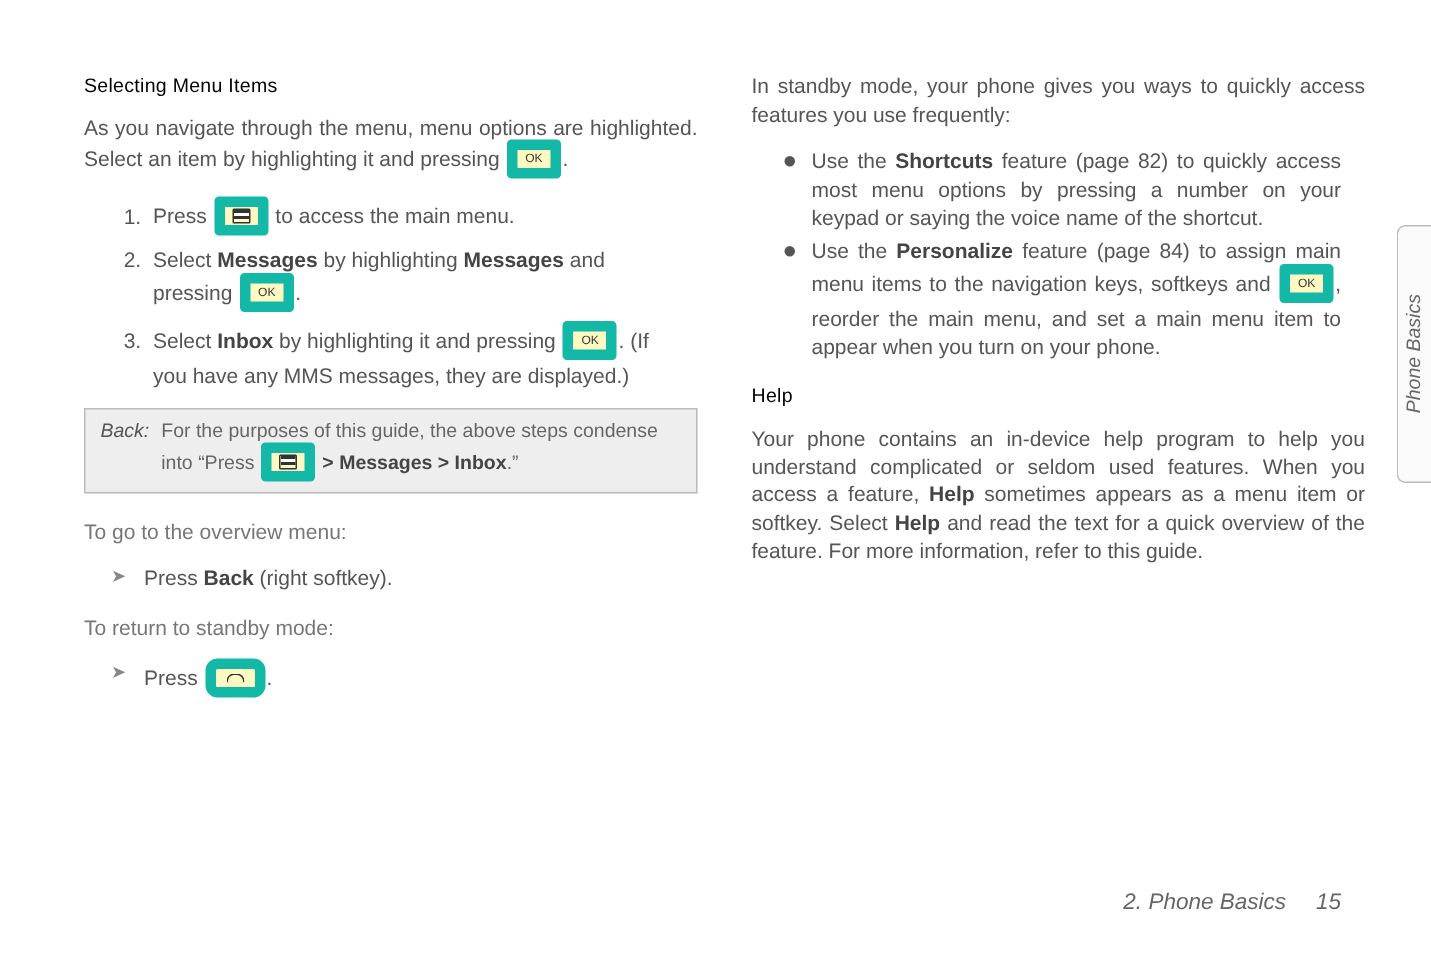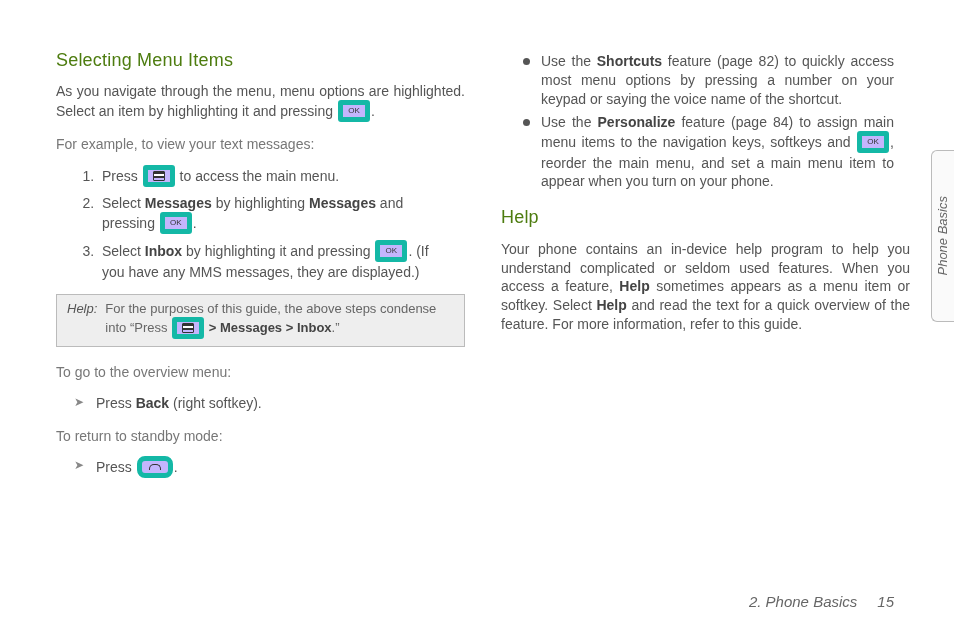--- a/index.html
+++ b/index.html
@@ -12,23 +12,23 @@
     font-size:14px;
     line-height:1.35;
   }
   .page{
     display:flex;
     padding:48px 44px 0 56px;
     gap:36px;
   }
   .col{flex:1;min-width:0}
   h2{
-    font-size:18px;
+    font-size:13px;
     font-weight:400;
-    color:#4d7c0f;
+    color:#000000;
     margin:0 0 10px 0;
     letter-spacing:.2px;
   }
   h2.tight{margin-top:8px}
   p{margin:0 0 12px 0;text-align:justify}
   .lead{color:#777}
   ol{margin:0 0 12px 0;padding-left:30px}
   ol li{margin:6px 12px;padding-left:4px}
   .bullets{list-style:none;margin:0 0 14px 0;padding:0}
   .bullets li{position:relative;padding-left:24px;margin:4px 16px;text-align:justify}
@@ -46,26 +46,26 @@
     border:1px solid #bbb;background:#eee;
     padding:6px 10px;margin:6px 0 16px 0;
     display:flex;gap:8px;font-size:13px;color:#555;
     font-style:italic;line-height:1.3;
   }
   .notebox .nlabel{font-style:italic;white-space:nowrap}
   .notebox .ntext{font-style:normal;color:#666}
   b{font-weight:700;color:#444}
   .key{
     display:inline-block;vertical-align:middle;
-    border:5px solid #14b8a6;border-radius:3px;
+    border:7px solid #14b8a6;border-radius:3px;
     min-width:18px;height:12px;padding:0 2px;
     font-size:8px;line-height:12px;text-align:center;
     font-family:Arial,sans-serif;color:#333;
     position:relative;top:-1px;margin:0 1px;
-    background:#c4b5fd;
+    background:#fef9c3;
   }
   .key.menu::before{
     content:"";display:block;width:10px;height:8px;
     margin:1px auto 0;border:1px solid #333;border-radius:1px;
     box-shadow:inset 0 2px 0 #333, inset 0 4px 0 #fff, inset 0 6px 0 #333;
   }
   .key.end{border-radius:8px;width:22px}
   .key.end::before{
     content:"";display:block;width:10px;height:5px;
     margin:3px auto 0;border:1px solid #333;border-bottom:none;
@@ -93,53 +93,53 @@
 </style>
 </head>
 <body>
 
 <div class="page">
   <div class="col">
     <h2>Selecting Menu Items</h2>
     <p>
       <span>As you navigate through the menu, menu options are highlighted. Select an item by highlighting it and pressing </span><span class="key">OK</span><span>.</span>
     </p>
-    <p class="lead">For example, to view your text messages:</p>
     <ol>
       <li>
         <span>Press </span><span class="key menu"></span><span> to access the main menu.</span>
       </li>
       <li>
         <span>Select </span><b>Messages</b><span> by highlighting </span><b>Messages</b><span> and pressing </span><span class="key">OK</span><span>.</span>
       </li>
       <li>
         <span>Select </span><b>Inbox</b><span> by highlighting it and pressing </span><span class="key">OK</span><span>. (If you have any MMS messages, they are displayed.)</span>
       </li>
     </ol>
     <div class="notebox">
-      <span class="nlabel">Help:</span>
+      <span class="nlabel">Back:</span>
       <span class="ntext">
         <span>For the purposes of this guide, the above steps condense into “Press </span><span class="key menu"></span><b> &gt; </b><b>Messages</b><b> &gt; </b><b>Inbox</b><span>.”</span>
       </span>
     </div>
     <p class="lead">To go to the overview menu:</p>
     <ul class="arrowlist">
       <li>
         <span>Press </span><b>Back</b><span> (right softkey).</span>
       </li>
     </ul>
     <p class="lead">To return to standby mode:</p>
     <ul class="arrowlist">
       <li>
         <span>Press </span><span class="key end"></span><span>.</span>
       </li>
     </ul>
   </div>
 
   <div class="col">
+    <p>In standby mode, your phone gives you ways to quickly access features you use frequently:</p>
     <ul class="bullets">
       <li>
         <span>Use the </span><b>Shortcuts</b><span> feature (page 82) to quickly access most menu options by pressing a number on your keypad or saying the voice name of the shortcut.</span>
       </li>
       <li>
         <span>Use the </span><b>Personalize</b><span> feature (page 84) to assign main menu items to the navigation keys, softkeys and </span><span class="key">OK</span><span>, reorder the main menu, and set a main menu item to appear when you turn on your phone.</span>
       </li>
     </ul>
     <h2 class="tight">Help</h2>
     <p>

